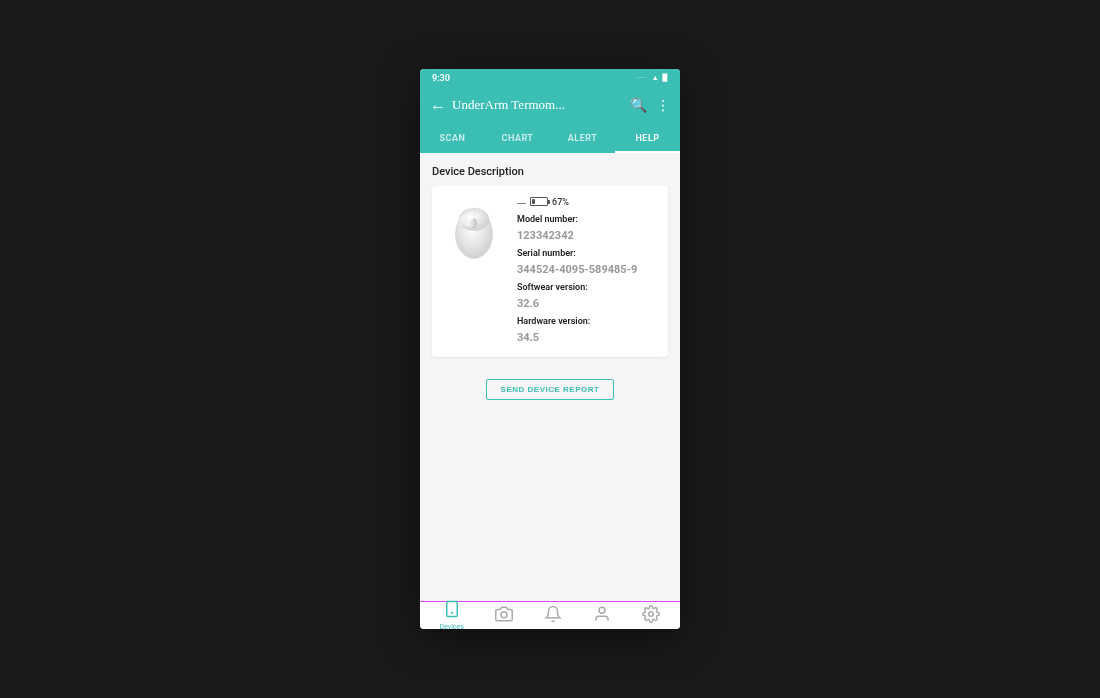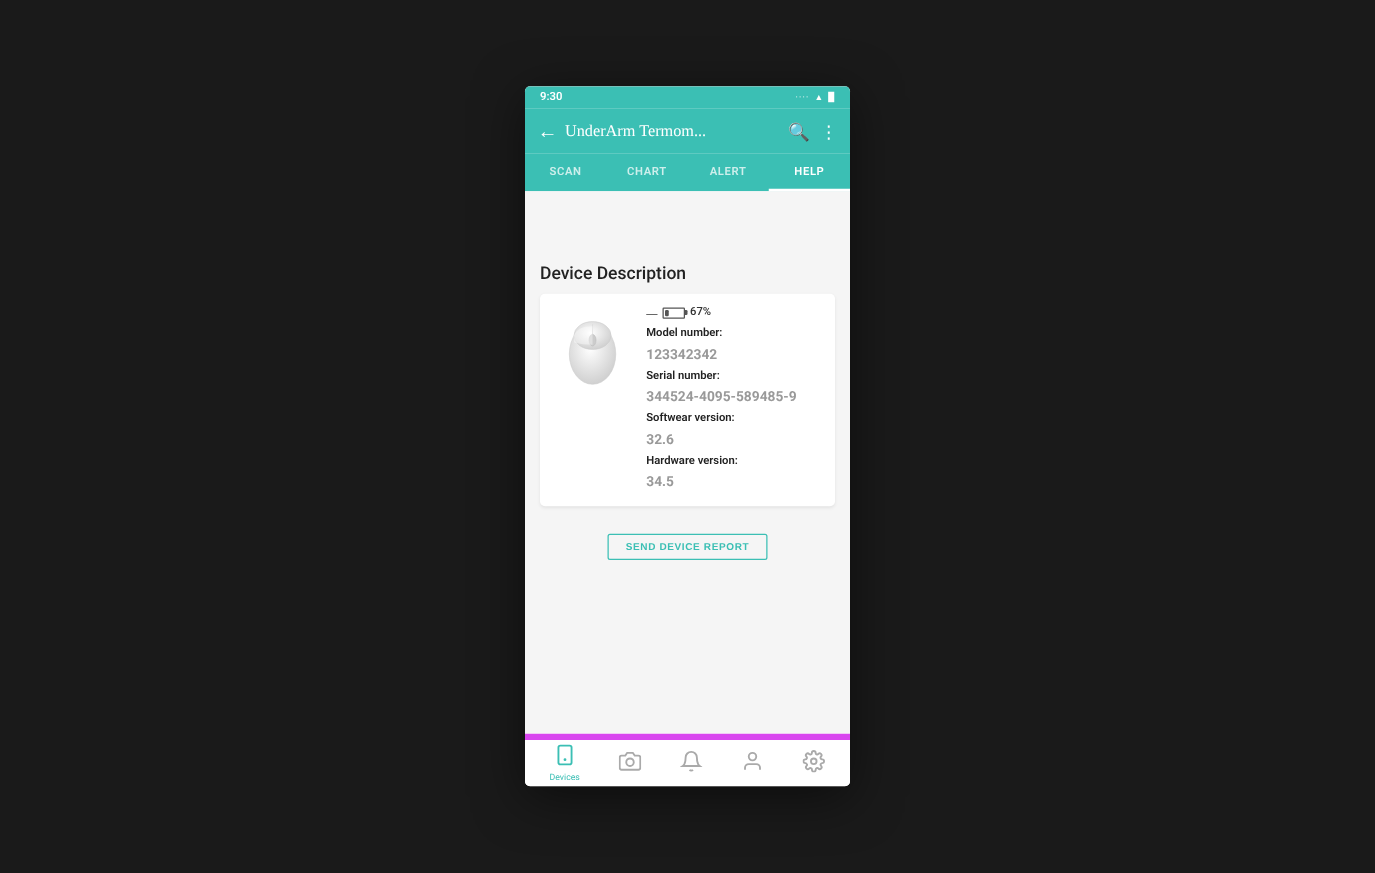--- a/index.html
+++ b/index.html
@@ -108,25 +108,24 @@
     
     .content {
       flex: 1;
       background: #f5f5f5;
       overflow-y: auto;
       padding: 12px;
       padding-bottom: 0;
     }
 
     .section-title {
-      font-size: 14px;
+      font-size: 11px;
       font-weight: 500;
       color: #222;
       margin-bottom: 8px;
-      margin-top: 46px;
     }
 
     .device-card {
       background: #fff;
       border-radius: 4px;
       padding: 10px;
       box-shadow: 0 1px 3px rgba(0,0,0,0.08);
       display: flex;
       gap: 10px;
       margin-bottom: 10px;
@@ -225,23 +224,23 @@
       padding: 5px 14px;
       border-radius: 2px;
       cursor: pointer;
       text-transform: uppercase;
       margin-top: 12px;
     }
 
     
     .bottom-nav {
       background: #fff;
-      border-top: 5px solid #d946ef;
-      display: flex;
-      height: 42px;
+      border-top: 1px solid #d946ef;
+      display: flex;
+      height: 28px;
       align-items: center;
       justify-content: space-around;
       padding: 8px 4px;
     }
     .nav-item {
       display: flex;
       flex-direction: column;
       align-items: center;
       gap: 2px;
       cursor: pointer;

